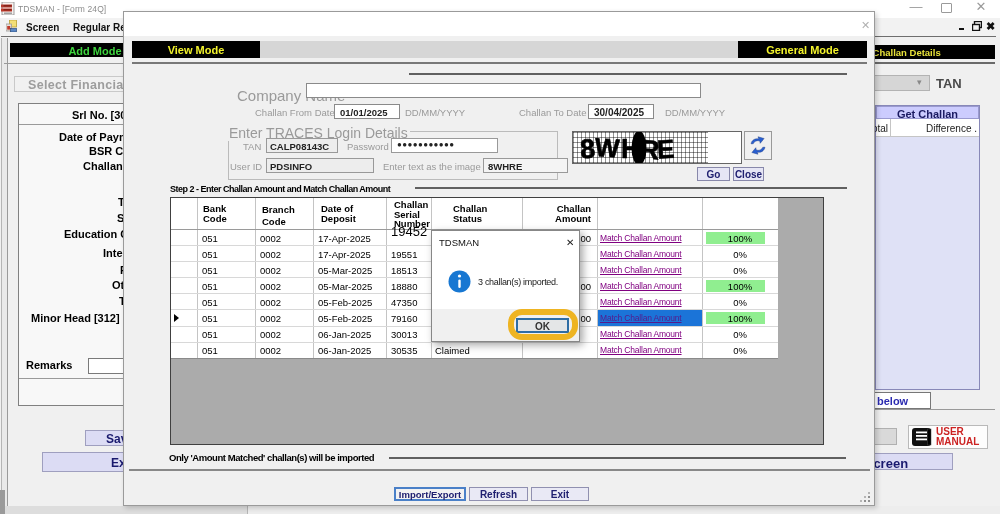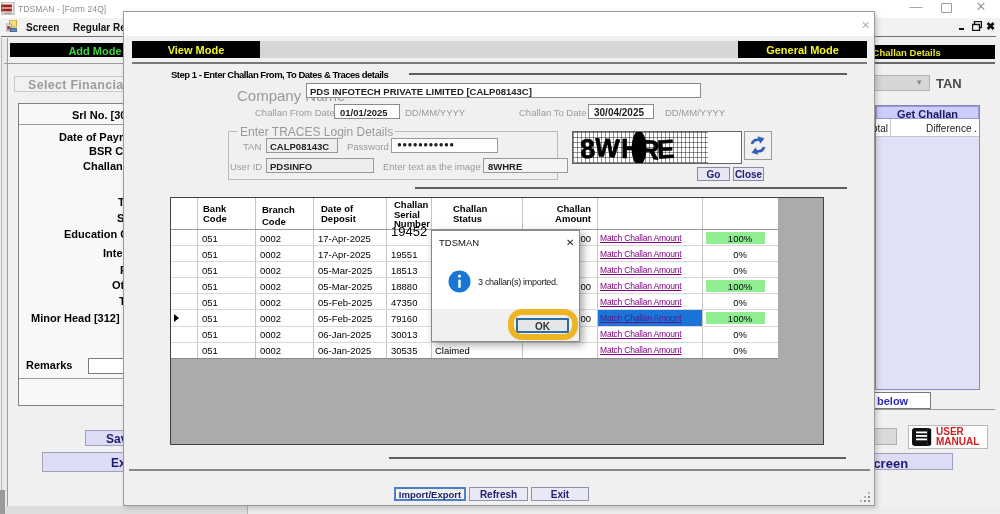--- a/index.html
+++ b/index.html
@@ -126,38 +126,36 @@
   <div class="a" style="left:0;top:0;width:750px;height:24px;background:#ffffff"></div>
   <div class="a" style="left:737px;top:8px;font-size:11px;color:#b0b0b0;line-height:11px">✕</div>
 
   <div class="a" style="left:8px;top:29px;width:735px;height:17px;background:#d6d6d6"></div>
   <div class="a" style="left:8px;top:29px;width:128px;height:17px;background:#000"></div>
   <div class="a" style="left:8px;top:32px;width:128px;text-align:center;font-size:11px;font-weight:bold;color:#f3f32b">View Mode</div>
   <div class="a" style="left:614px;top:29px;width:129px;height:17px;background:#000"></div>
   <div class="a" style="left:614px;top:32px;width:129px;text-align:center;font-size:11px;font-weight:bold;color:#f3f32b">General Mode</div>
   <div class="a" style="left:8px;top:50px;width:735px;height:2px;background:#787878"></div>
 
-  <div class="a" style="left:47px;top:57px;font-size:9.5px;font-weight:bold;color:#000;letter-spacing:-0.5px">Step 1 - Enter Challan From, To Dates &amp; Traces details</div>
   <div class="a" style="left:285px;top:61px;width:438px;height:2px;background:#606060"></div>
 
   <div class="a" style="left:113px;top:75px;width:80px;font-size:15px;color:#9a9a9a;white-space:nowrap">Company Name</div>
   <div class="b" style="left:182px;top:71px;width:395px;height:15px;background:#fff;border:1px solid #8a8a8a"></div>
-  <div class="a" style="left:186px;top:74px;font-size:9.5px;font-weight:bold;color:#222">PDS INFOTECH PRIVATE LIMITED [CALP08143C]</div>
 
   <div class="a" style="left:131px;top:95px;font-size:9.5px;color:#9a9a9a">Challan From Date</div>
   <div class="b" style="left:210px;top:92px;width:66px;height:15px;background:#fff;border:1px solid #8a8a8a"></div>
   <div class="a" style="left:216px;top:95px;font-size:9.5px;font-weight:bold;color:#222">01/01/2025</div>
   <div class="a" style="left:281px;top:95px;font-size:9.5px;color:#9a9a9a">DD/MM/YYYY</div>
   <div class="a" style="left:395px;top:95px;font-size:9.5px;color:#9a9a9a">Challan To Date</div>
   <div class="b" style="left:464px;top:92px;width:66px;height:15px;background:#fff;border:1px solid #8a8a8a"></div>
   <div class="a" style="left:470px;top:95px;font-size:10px;font-weight:bold;color:#222">30/04/2025</div>
   <div class="a" style="left:541px;top:95px;font-size:9.5px;color:#9a9a9a">DD/MM/YYYY</div>
 
   <div class="b" style="left:104px;top:119px;width:330px;height:49px;border:1px solid #bbb"></div>
-  <div class="a" style="left:114px;top:113px;font-size:12px;color:#9a9a9a;background:#f0f0f0;padding:0 2px">Enter TRACES Login Details</div>
+  <div class="a" style="left:103px;top:113px;font-size:14px;color:#9a9a9a;background:#f0f0f0;padding:0 2px">Enter TRACES Login Details</div>
   <div class="a" style="left:119px;top:129px;font-size:9.5px;color:#9a9a9a">TAN</div>
   <div class="b" style="left:142px;top:126px;width:72px;height:15px;background:#ededed;border:1px solid #999"></div>
   <div class="a" style="left:146px;top:129px;font-size:9.5px;font-weight:bold;color:#222">CALP08143C</div>
   <div class="a" style="left:223px;top:129px;font-size:9.5px;color:#9a9a9a">Password</div>
   <div class="b" style="left:267px;top:126px;width:107px;height:15px;background:#fff;border:1px solid #999"></div>
   <div class="a" style="left:273px;top:128px;font-size:8px;font-weight:bold;color:#222;letter-spacing:0.4px">●●●●●●●●●●●</div>
   <div class="a" style="left:106px;top:149px;font-size:9.5px;color:#9a9a9a">User ID</div>
   <div class="b" style="left:142px;top:146px;width:108px;height:15px;background:#ededed;border:1px solid #999"></div>
   <div class="a" style="left:146px;top:149px;font-size:9.5px;font-weight:bold;color:#222">PDSINFO</div>
   <div class="a" style="left:259px;top:149px;font-size:9.5px;color:#9a9a9a">Enter text as the image</div>
@@ -184,20 +182,21 @@
   <svg class="a" style="left:623px;top:123px" width="22" height="21" viewBox="0 0 24 24">
     <path d="M4 10 C5 5.5 9 3.5 13 4.5 L12 2 L19 4 L14.5 9.5 L14 6.8 C11 5.8 7.5 7 6.5 10 Z" fill="#2a5fd0" stroke="#1a3a80" stroke-width="0.5"></path>
     <path d="M20 14 C19 18.5 15 20.5 11 19.5 L12 22 L5 20 L9.5 14.5 L10 17.2 C13 18.2 16.5 17 17.5 14 Z" fill="#2a5fd0" stroke="#1a3a80" stroke-width="0.5"></path>
   </svg>
 
   <div class="b" style="left:573px;top:155px;width:33px;height:14px;background:#e6e6f5;border:1px solid #8888aa"></div>
   <div class="a" style="left:573px;top:157px;width:33px;text-align:center;font-size:10px;font-weight:bold;color:#202070">Go</div>
   <div class="b" style="left:609px;top:155px;width:31px;height:14px;background:#e6e6f5;border:1px solid #8888aa"></div>
   <div class="a" style="left:609px;top:157px;width:31px;text-align:center;font-size:10px;font-weight:bold;color:#202070">Close</div>
 
+  <div class="a" style="left:46px;top:171.5px;font-size:9px;font-weight:bold;color:#000;letter-spacing:-0.5px">Step 2 - Enter Challan Amount and Match Challan Amount</div>
   <div class="a" style="left:291px;top:175px;width:432px;height:2px;background:#606060"></div>
 
   <div id="grid" class="b" style="left:46px;top:185px;width:654px;height:248px;background:#ababab;border:1px solid #404040">
 
     <div class="a" style="left:0;top:0;width:607px;height:160px;background:#fff"></div>
 
     <div class="a" style="left:26px;top:0;width:1px;height:160px;background:#c4c4c4"></div>
     <div class="a" style="left:84px;top:0;width:1px;height:160px;background:#c4c4c4"></div>
     <div class="a" style="left:142px;top:0;width:1px;height:160px;background:#c4c4c4"></div>
     <div class="a" style="left:215px;top:0;width:1px;height:160px;background:#c4c4c4"></div>
@@ -283,20 +282,21 @@
 
     <div class="a" style="left:31px;top:147px;font-size:9.5px;color:#000">051</div>
     <div class="a" style="left:89px;top:147px;font-size:9.5px;color:#000">0002</div>
     <div class="a" style="left:147px;top:147px;font-size:9.5px;color:#000">06-Jan-2025</div>
     <div class="a" style="left:220px;top:147px;font-size:9.5px;color:#000">30535</div>
     <div class="a" style="left:264px;top:147px;font-size:9.5px;color:#000">Claimed</div>
     <div class="a" style="left:429px;top:147px;font-size:8.5px;color:#800080;text-decoration:underline;letter-spacing:-0.2px">Match Challan Amount</div>
     <div class="a" style="left:531px;top:147px;width:76px;text-align:center;font-size:9.5px;color:#000">0%</div>
   </div>
 
+  <div class="a" style="left:45px;top:440px;font-size:9.5px;font-weight:bold;color:#000;letter-spacing:-0.45px">Only 'Amount Matched' challan(s) will be imported</div>
   <div class="a" style="left:265px;top:445px;width:457px;height:2px;background:#606060"></div>
 
   <div class="a" style="left:5px;top:457px;width:741px;height:2px;background:#888"></div>
 
   <div class="b" style="left:270px;top:475px;width:72px;height:14px;background:#f2f2f2;border:2px solid #4a80c8"></div>
   <div class="a" style="left:270px;top:477px;width:72px;text-align:center;font-size:9.5px;font-weight:bold;color:#202070">Import/Export</div>
   <div class="b" style="left:345px;top:475px;width:59px;height:14px;background:#e9e9f5;border:1px solid #9090b0"></div>
   <div class="a" style="left:345px;top:477px;width:59px;text-align:center;font-size:10px;font-weight:bold;color:#202070">Refresh</div>
   <div class="b" style="left:407px;top:475px;width:58px;height:14px;background:#e9e9f5;border:1px solid #9090b0"></div>
   <div class="a" style="left:407px;top:477px;width:58px;text-align:center;font-size:10px;font-weight:bold;color:#202070">Exit</div>

